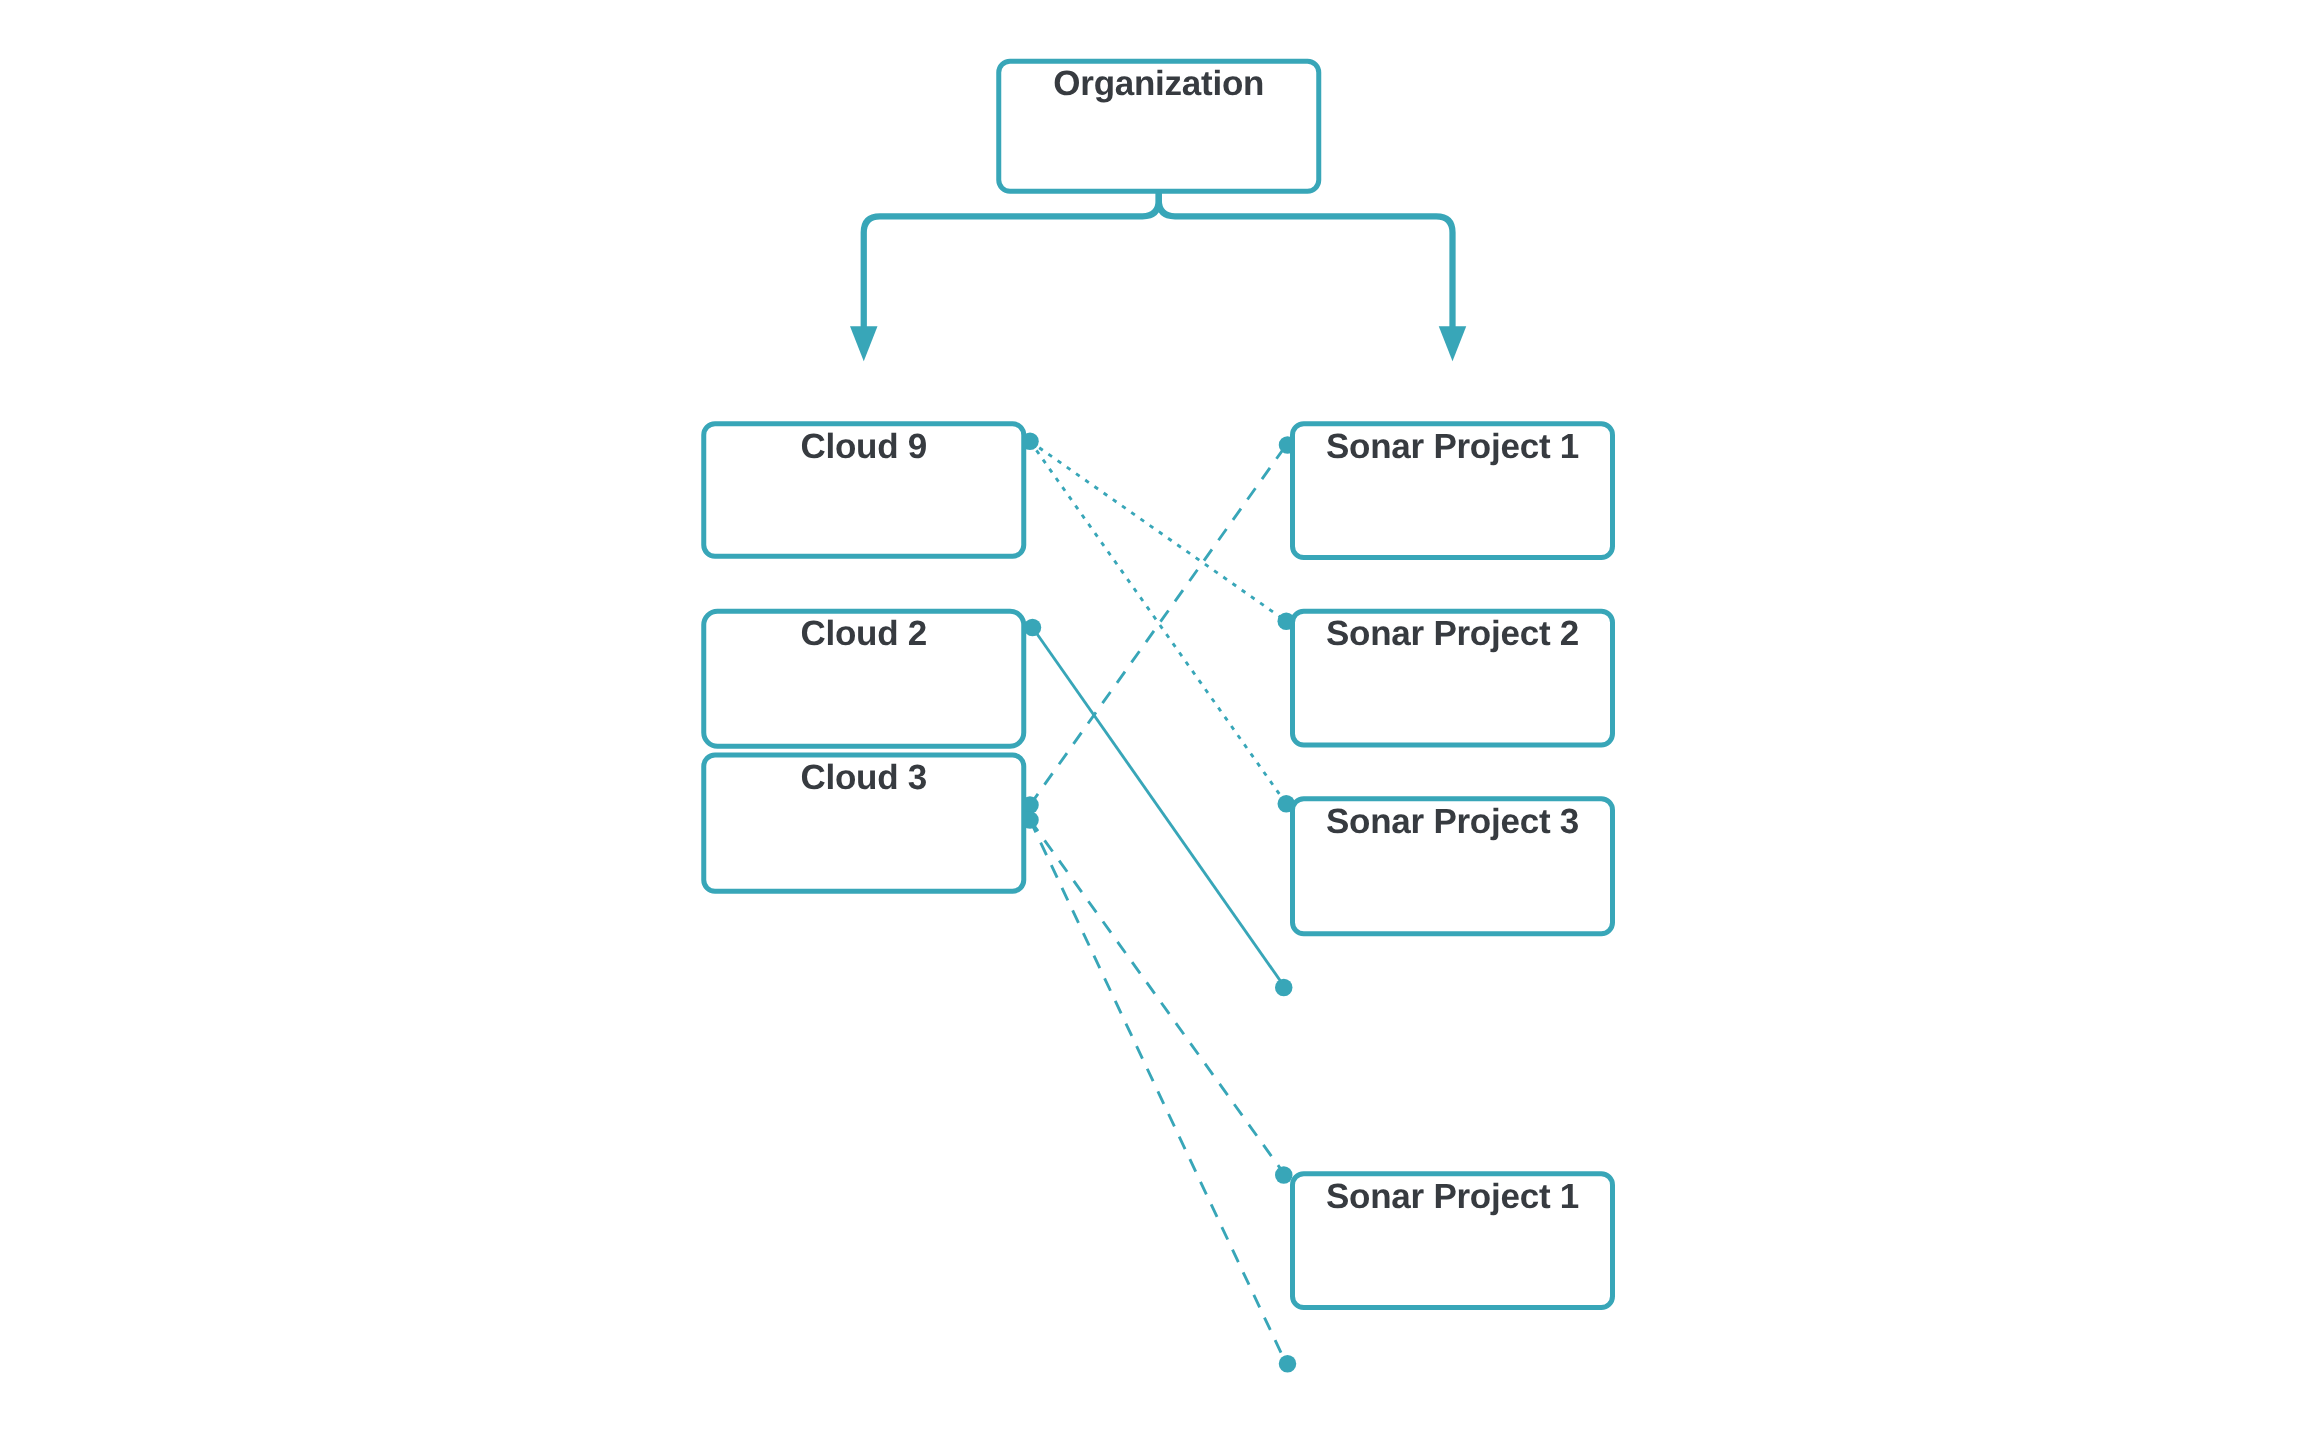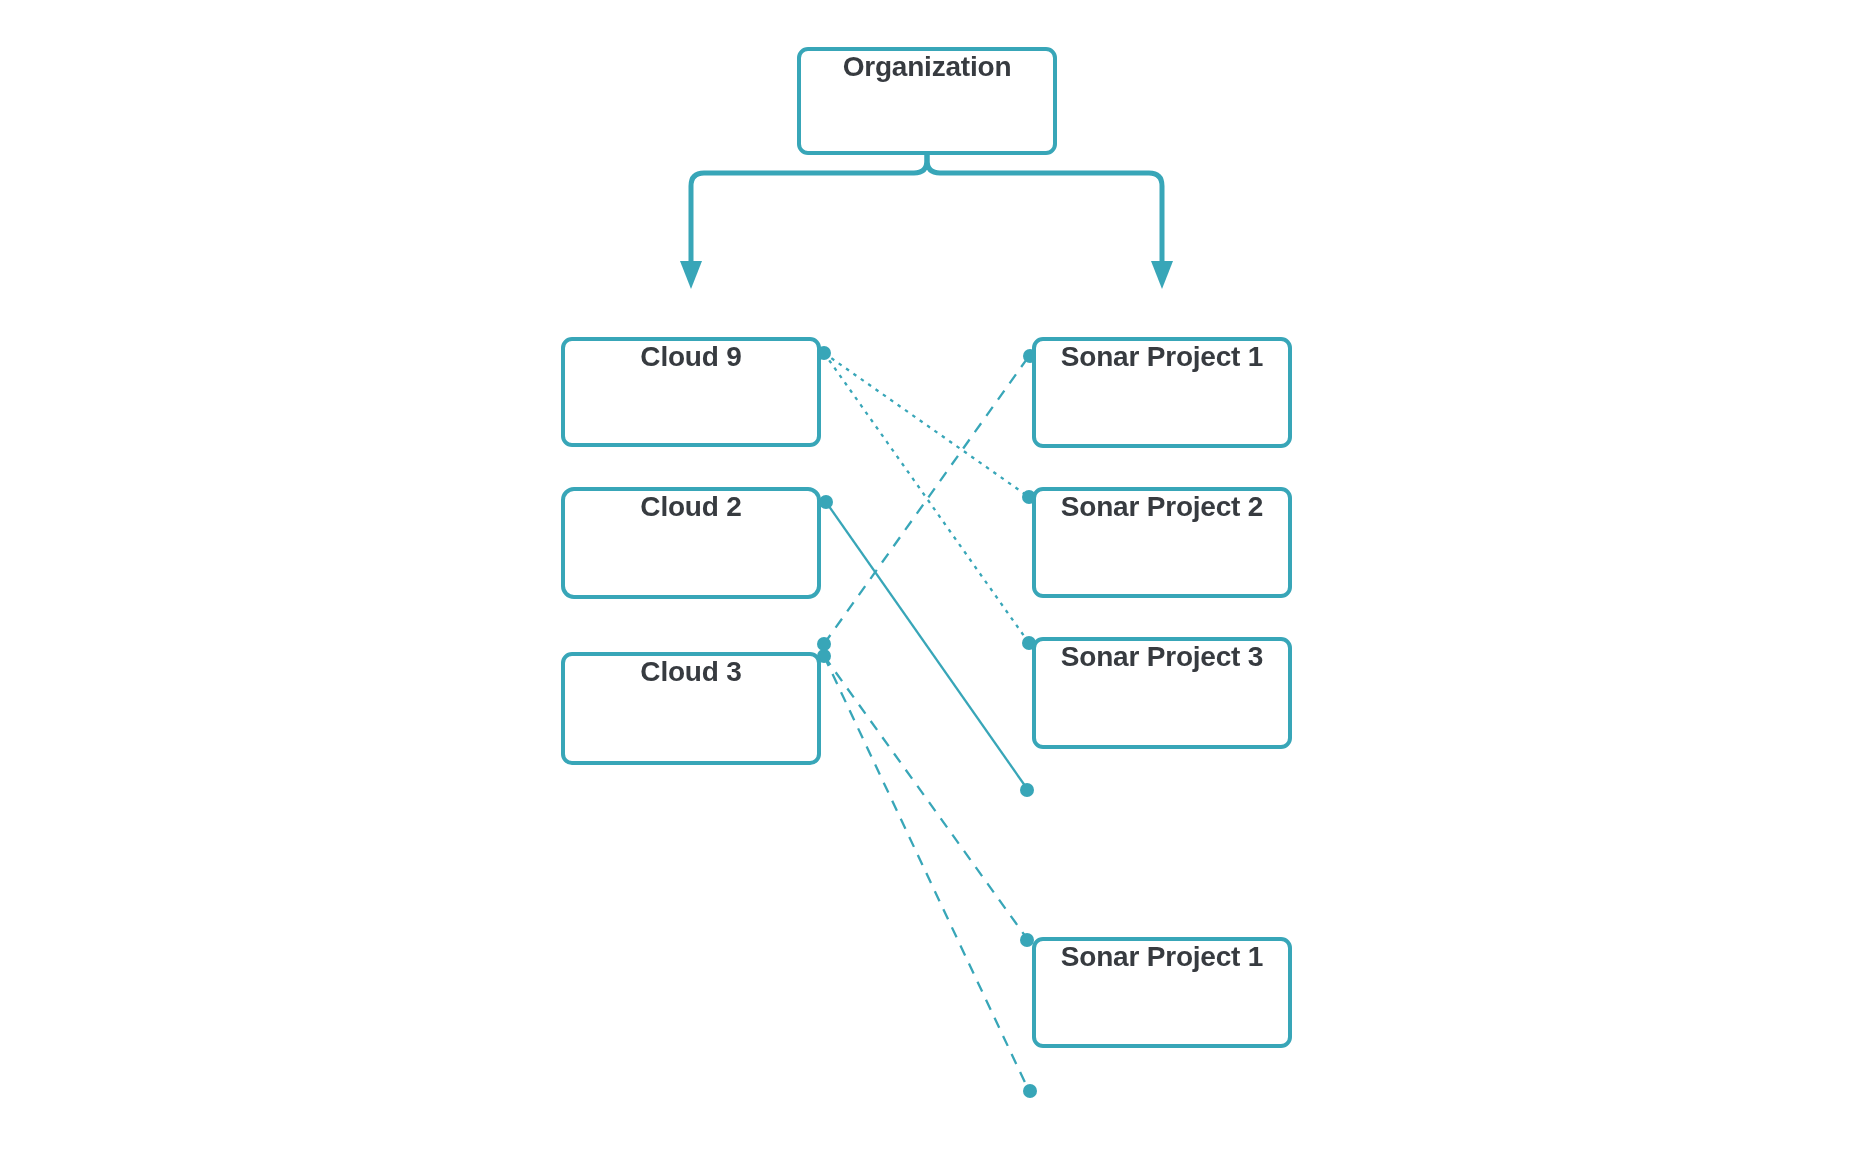--- a/index.html
+++ b/index.html
@@ -53,21 +53,21 @@
   .node .label{
     font-size:28px;
     font-weight:700;
     color:var(--text);
     letter-spacing:-0.2px;
     white-space:nowrap;
   }
   .node-organization{left:797px;top:3px;width:260px;height:108px;}
   .node-cloud-1{left:561px;top:293px;height:110px;}
   .node-cloud-2{left:561px;top:443px;height:112px;border-radius:13px;}
-  .node-cloud-3{left:561px;top:608px;height:113px;}
+  .node-cloud-3{left:561px;top:558px;height:113px;}
   .node-sonar-project-1{left:1032px;top:293px;height:111px;}
   .node-sonar-project-2{left:1032px;top:443px;height:111px;}
   .node-sonar-project-3{left:1032px;top:593px;height:112px;}
   .node-sonar-project-4{left:1032px;top:743px;height:112px;}
   .node-sonar-project-5{left:1032px;top:893px;height:111px;}
   .node-sonar-project-6{left:1032px;top:1043px;height:111px;}
 </style>
 </head>
 <body>
 

